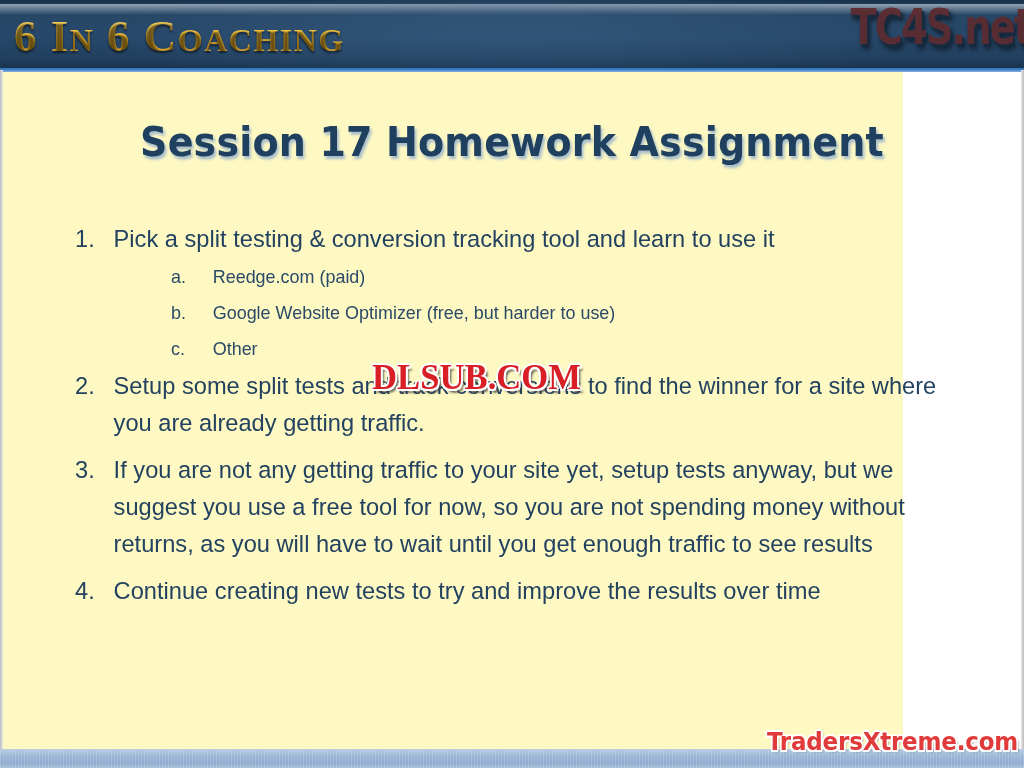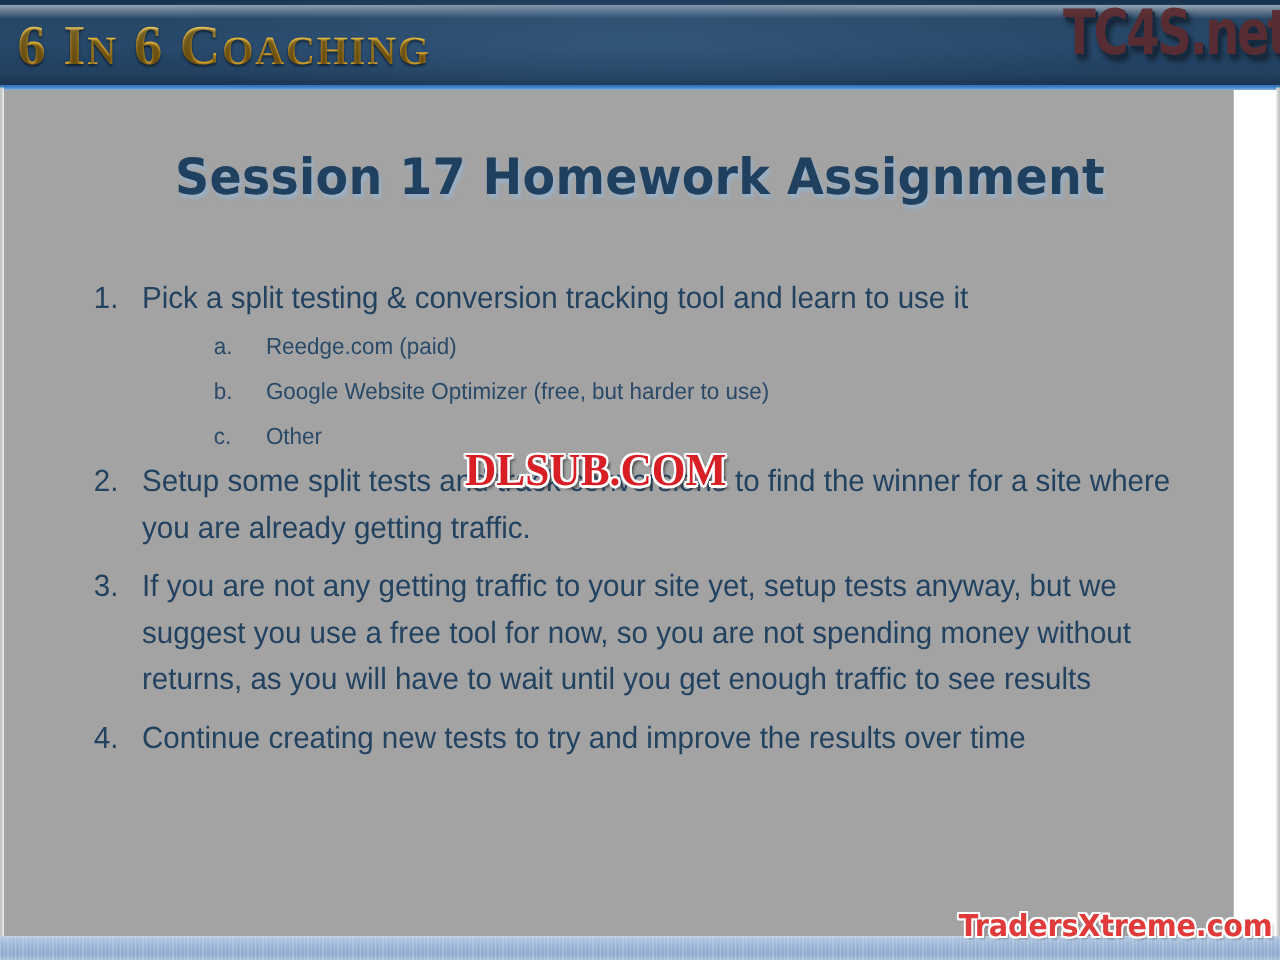--- a/index.html
+++ b/index.html
@@ -111,23 +111,23 @@
     transform-origin: right top;
     white-space: nowrap;
     z-index: 4;
   }
 
   
   #body-area {
     position: absolute;
     left: 3px;
     top: 72px;
-    width: 984px;
+    width: 900px;
     height: 677px;
-    background: #a3a3a3;
+    background: #fef9c3;
   }
 
   #slide-title {
     position: absolute;
     left: 0;
     top: 47px;
     width: 1018px;
     text-align: center;
     font-family: "DejaVu Sans", sans-serif;
     font-size: 40px;

